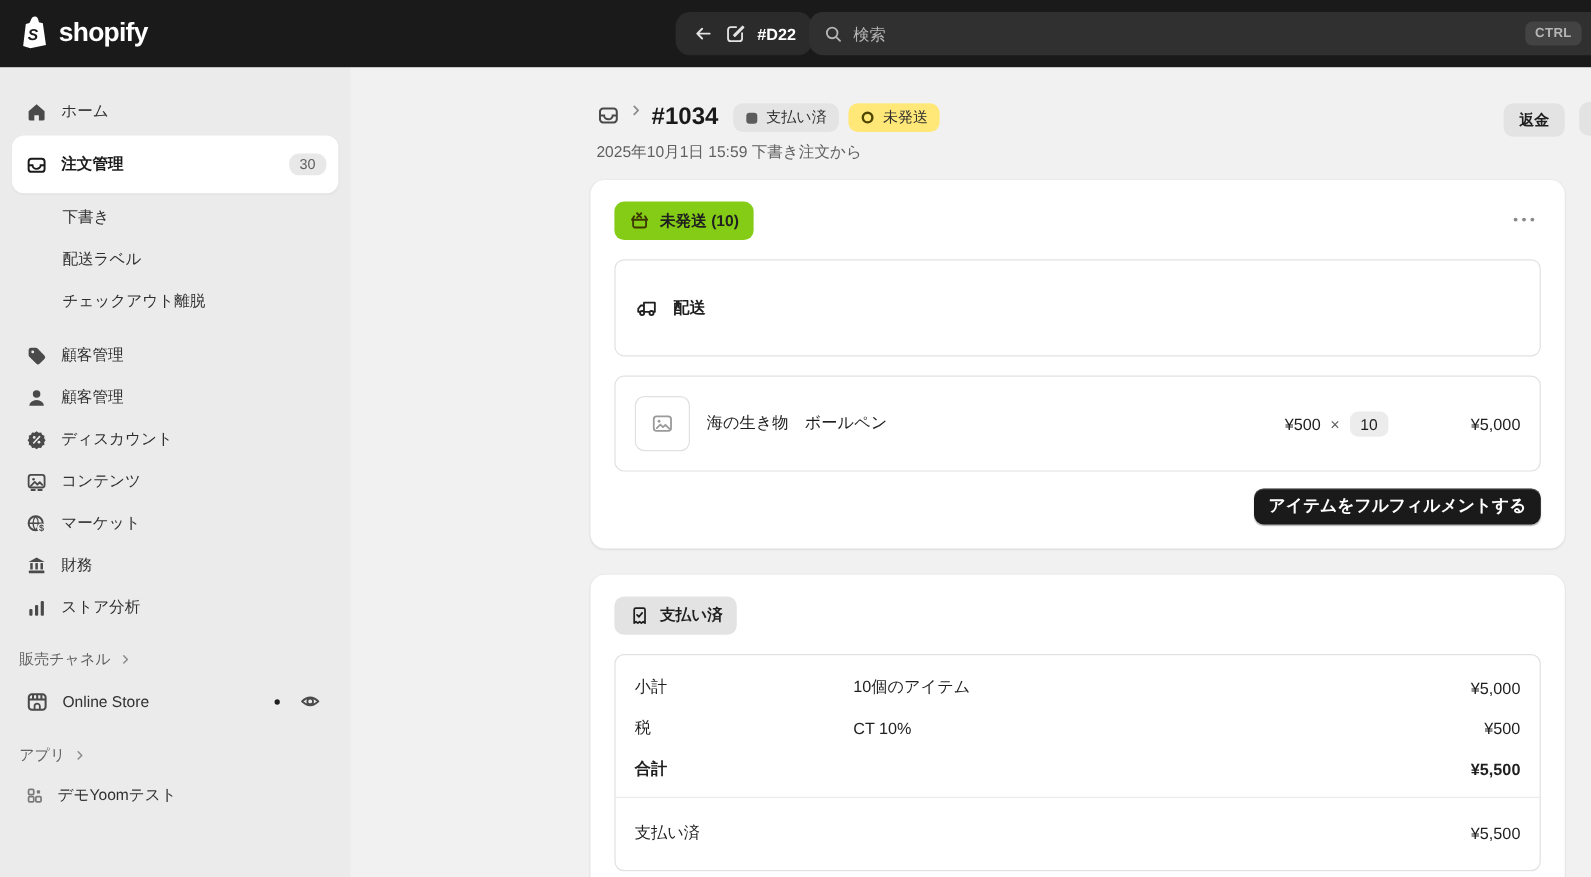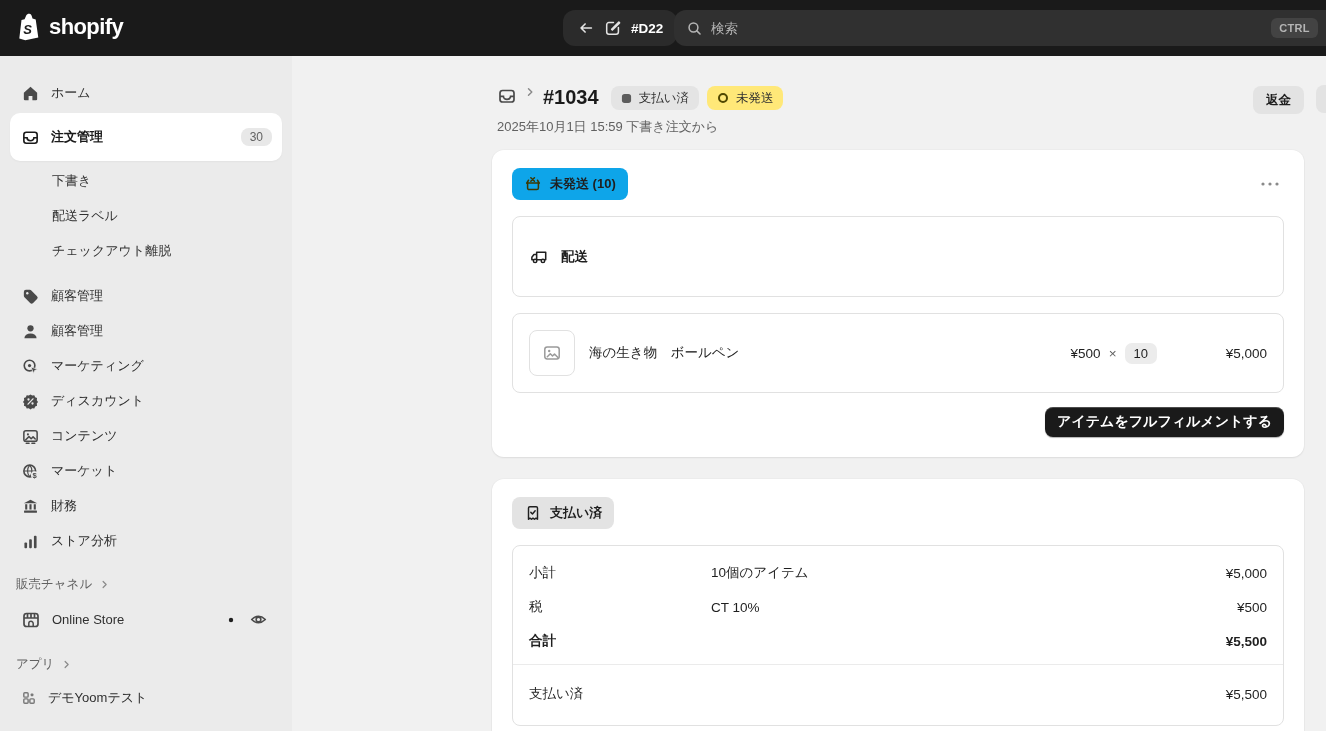--- a/index.html
+++ b/index.html
@@ -47,21 +47,21 @@
     font-weight:600; color:#1f1f1f; cursor:pointer; font-family:inherit; }
   .partial-pill { position:absolute; left:824px; top:-1px; width:44px; height:28px; border-radius:8px; background:#e3e3e3; cursor:pointer; }
   .subtitle { margin-top:6px; padding-left:5px; font-size:13px; color:#616161; height:18px; }
 
   .card { background:#fff; border-radius:12px; box-shadow:0 1px 2px rgba(0,0,0,0.07), 0 0 0 1px rgba(0,0,0,0.02); padding:18px 20px 20px 20px; }
   .card1 { margin-top:14px; }
   .card2 { margin-top:22px; }
   .card-top { display:flex; align-items:flex-start; }
   .status-pill { display:inline-flex; align-items:center; gap:8px; height:32px; border-radius:8px; padding:0 12px;
     font-size:13px; font-weight:650; color:#1f1f1f; }
-  .status-pill.yellow { background:#0ea5e9; }
+  .status-pill.yellow { background:#84cc16; }
   .status-pill.gray { background:#e3e3e3; }
   .dots-btn { margin-left:auto; padding:6px 4px; cursor:pointer; border-radius:6px; }
 
   .inner-box { border:1px solid #e1e1e1; border-radius:8px; margin-top:16px; }
   .ship-box { display:flex; align-items:center; gap:11px; padding:29px 16px; font-size:13.5px; font-weight:650; color:#1f1f1f; }
   .item-box { display:flex; align-items:center; padding:16px 16px; }
   .thumb { width:46px; height:46px; border:1px solid #e1e1e1; border-radius:8px; display:flex; align-items:center; justify-content:center; flex:none; }
   .item-name { margin-left:14px; font-size:13.5px; color:#1f1f1f; }
   .item-price-grp { margin-left:auto; display:flex; align-items:center; font-size:13.5px; color:#1f1f1f; }
   .mult { margin:0 8px; color:#616161; }
@@ -168,30 +168,20 @@
   <div class="nav-item">
     <span class="icon">
       <svg width="19" height="19" viewBox="0 0 20 20">
         <circle cx="10" cy="6.6" r="3.3" fill="#4a4a4a"></circle>
         <path d="M3.6 17 a6.4 5 0 0 1 12.8 0 Z" fill="#4a4a4a"></path>
       </svg>
     </span>
     <span class="lbl">顧客管理</span>
   </div>
 
-  <div class="nav-item">
-    <span class="icon">
-      <svg width="19" height="19" viewBox="0 0 20 20">
-        <circle cx="9" cy="9" r="5.6" fill="none" stroke="#4a4a4a" stroke-width="1.7"></circle>
-        <circle cx="9" cy="9" r="1.7" fill="#4a4a4a"></circle>
-        <path d="M10.5 10.5 L17.5 13 L14.4 14.2 L13.2 17.3 Z" fill="#4a4a4a" stroke="#ebebeb" stroke-width="0.8"></path>
-      </svg>
-    </span>
-    <span class="lbl">マーケティング</span>
-  </div>
 
   <div class="nav-item">
     <span class="icon">
       <svg width="19" height="19" viewBox="0 0 20 20">
         <path fill="#4a4a4a" d="M10 2.5 l1.8 1.3 2.2 -0.3 0.9 2 2 0.9 -0.3 2.2 1.3 1.8 -1.3 1.8 0.3 2.2 -2 0.9 -0.9 2 -2.2 -0.3 -1.8 1.3 -1.8 -1.3 -2.2 0.3 -0.9 -2 -2 -0.9 0.3 -2.2 -1.3 -1.8 1.3 -1.8 -0.3 -2.2 2 -0.9 0.9 -2 2.2 0.3 Z"></path>
         <circle cx="7.9" cy="7.9" r="1.2" fill="#ebebeb"></circle>
         <circle cx="12.1" cy="12.1" r="1.2" fill="#ebebeb"></circle>
         <path d="M12.6 7.2 L7.4 12.8" stroke="#ebebeb" stroke-width="1.4" stroke-linecap="round"></path>
       </svg>
     </span>

